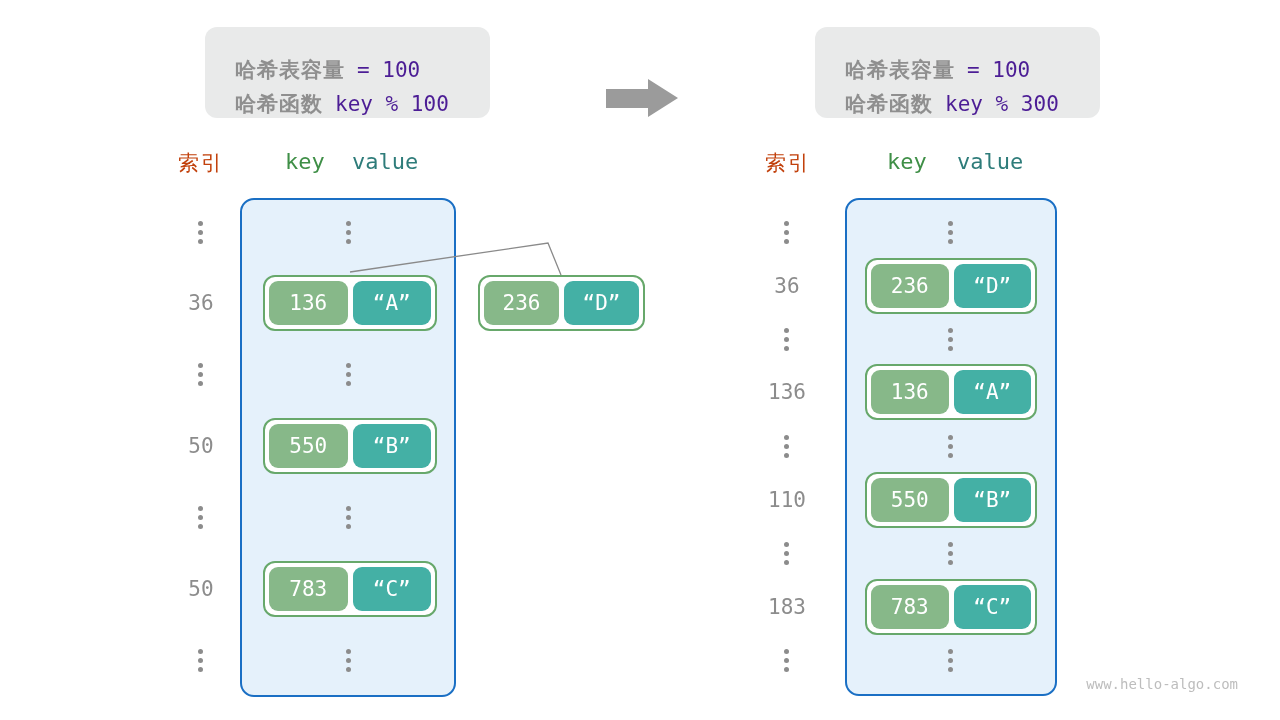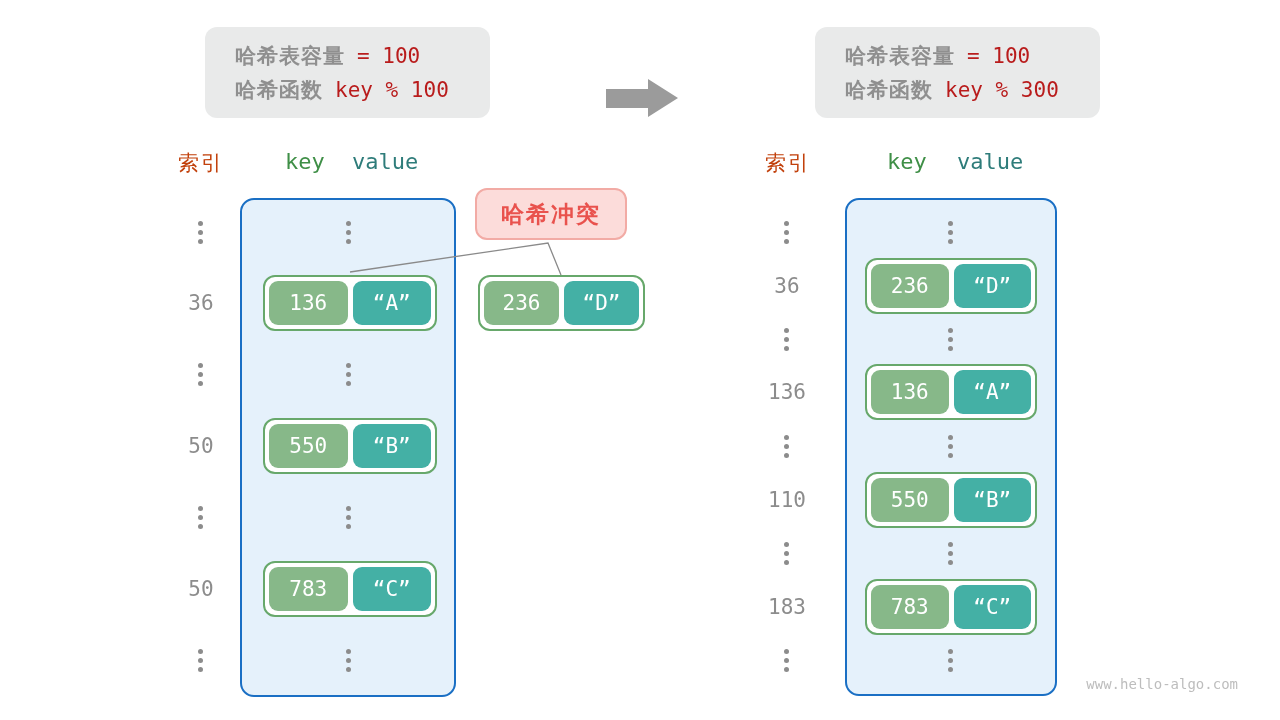--- a/index.html
+++ b/index.html
@@ -4,28 +4,28 @@
 <style>
   html,body{margin:0;padding:0;background:#ffffff;}
   .canvas{
     position:relative;width:1280px;height:720px;background:#ffffff;overflow:hidden;
     font-family:"Liberation Sans",sans-serif;
   }
 
   
   .info-box{
     position:absolute;top:27px;width:285px;height:91px;background:#e9eaea;
-    border-radius:12px;display:flex;flex-direction:column;justify-content:center;
+    border-radius:12px;display:flex;flex-direction:column;justify-content:flex-end;
     padding-left:30px;box-sizing:border-box;gap:6px;
   }
   .info-box.left{left:205px;}
   .info-box.right{left:815px;}
   .info-line{display:flex;align-items:baseline;gap:12px;font-size:21px;color:#8f8f8f;}
   .info-line .cjk{font-weight:bold;letter-spacing:1px;}
-  .info-line .val{font-family:"DejaVu Sans Mono","Liberation Mono",monospace;font-size:21px;color:#b91c1c;}
+  .info-line .val{font-family:"DejaVu Sans Mono","Liberation Mono",monospace;font-size:21px;color:#4c1d95;}
 
   
   .center-title{
     position:absolute;left:520px;top:32px;width:260px;text-align:center;
     font-size:24px;font-weight:bold;color:#3d3d3d;letter-spacing:1px;
   }
   .big-arrow{position:absolute;left:0;top:0;pointer-events:none;}
 
   
   .hdr{position:absolute;top:149px;font-size:21px;}
@@ -179,21 +179,20 @@
       <i></i>
       <i></i>
       <i></i>
     </div>
   <div class="vdots" style="left:346px;top:649px;">
       <i></i>
       <i></i>
       <i></i>
     </div>
 
-  <div class="collision-label">哈希冲突</div>
   <div class="pair" style="left:478px;top:275px;width:167px;">
     <div class="cell key">236</div>
     <div class="cell val">“D”</div>
   </div>
 
   <div class="vdots" style="left:784px;top:221px;">
       <i></i>
       <i></i>
       <i></i>
     </div>

